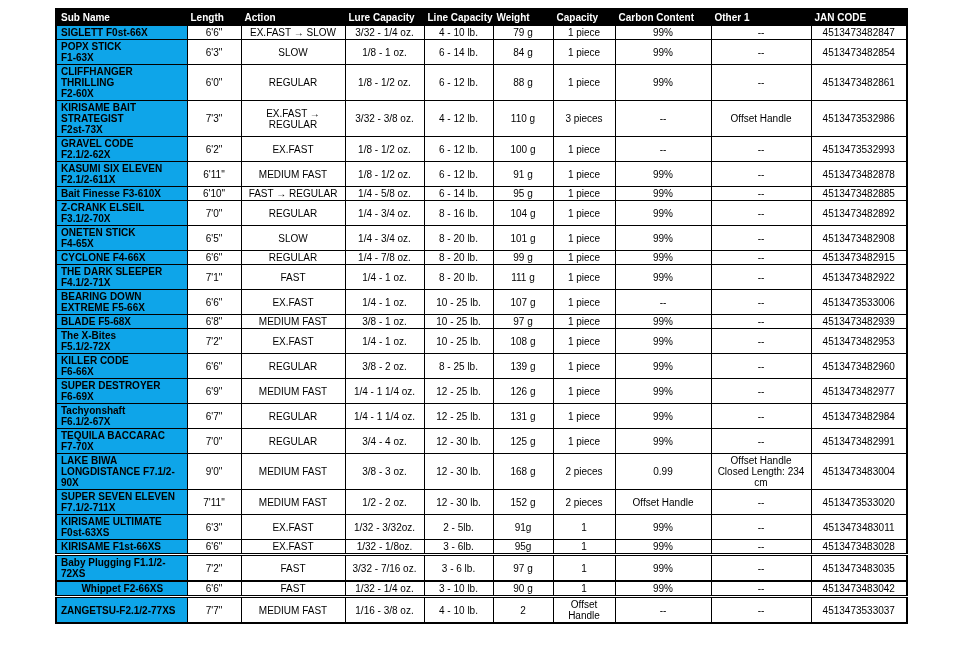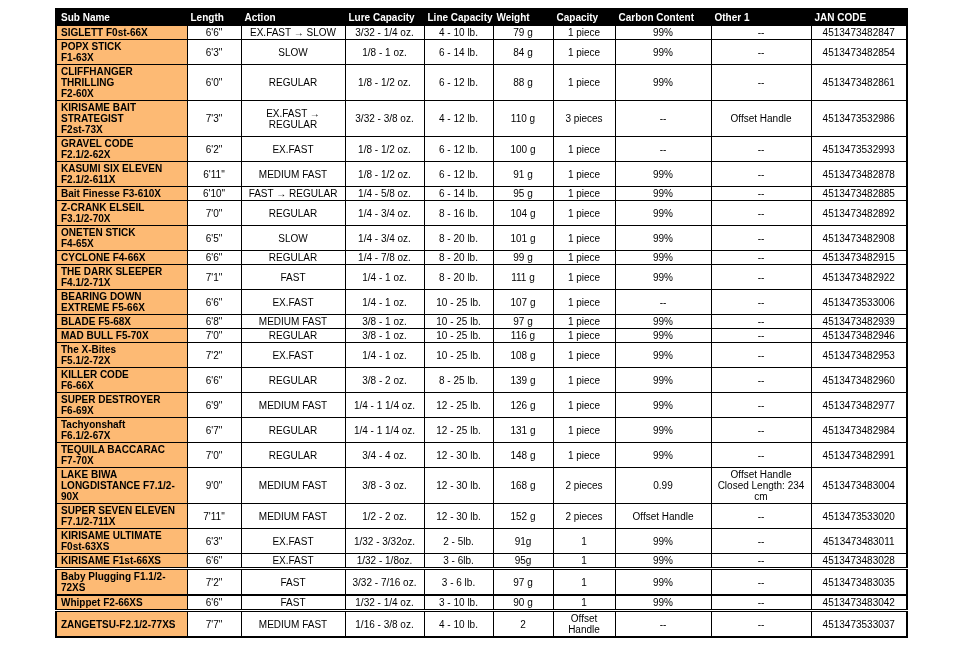--- a/index.html
+++ b/index.html
@@ -48,26 +48,26 @@
     border: 1px solid #000;
     font-size: 10px;
     line-height: 11px;
     padding: 1px 3px;
     text-align: center;
     vertical-align: middle;
     white-space: pre-line;
     overflow: hidden;
   }
   td.c-name {
-    background: #fdba74;
+    background: #0ea5e9;
     font-weight: bold;
     text-align: left;
     padding-left: 4px;
   }
-  tr.divider-thick td { border-top: 2px solid #000; }
+  tr.divider-thick td { border-top: 2px solid #000; text-align: center; }
   tr.divider-double td { border-top: 3px double #000; }
 
   td.selected { position: relative; margin-left: 10px; }
   td.selected::after {
     content: "";
     position: absolute;
     top: -2px; left: -2px; right: -5px; bottom: -2px;
     border: 2px dashed var(--sel-color);
     pointer-events: none;
   }
@@ -263,32 +263,20 @@
     <td>MEDIUM FAST</td>
     <td>3/8 - 1 oz.</td>
     <td>10 - 25 lb.</td>
     <td>97 g</td>
     <td>1 piece</td>
     <td>99%</td>
     <td>--</td>
     <td>4513473482939</td>
   </tr>
         <tr>
-    <td class="c-name">MAD BULL F5-70X</td>
-    <td>7'0"</td>
-    <td>REGULAR</td>
-    <td>3/8 - 1 oz.</td>
-    <td>10 - 25 lb.</td>
-    <td>116 g</td>
-    <td>1 piece</td>
-    <td>99%</td>
-    <td>--</td>
-    <td>4513473482946</td>
-  </tr>
-        <tr>
     <td class="c-name">The X-Bites
 F5.1/2-72X</td>
     <td>7'2"</td>
     <td>EX.FAST</td>
     <td>1/4 - 1 oz.</td>
     <td>10 - 25 lb.</td>
     <td>108 g</td>
     <td>1 piece</td>
     <td>99%</td>
     <td>--</td>
@@ -333,21 +321,21 @@
     <td>--</td>
     <td>4513473482984</td>
   </tr>
         <tr>
     <td class="c-name">TEQUILA BACCARAC
 F7-70X</td>
     <td>7'0"</td>
     <td>REGULAR</td>
     <td>3/4 - 4 oz.</td>
     <td>12 - 30 lb.</td>
-    <td>148 g</td>
+    <td>125 g</td>
     <td>1 piece</td>
     <td>99%</td>
     <td>--</td>
     <td>4513473482991</td>
   </tr>
         <tr>
     <td class="c-name">LAKE BIWA
 LONGDISTANCE F7.1/2-90X</td>
     <td>9'0"</td>
     <td>MEDIUM FAST</td>

